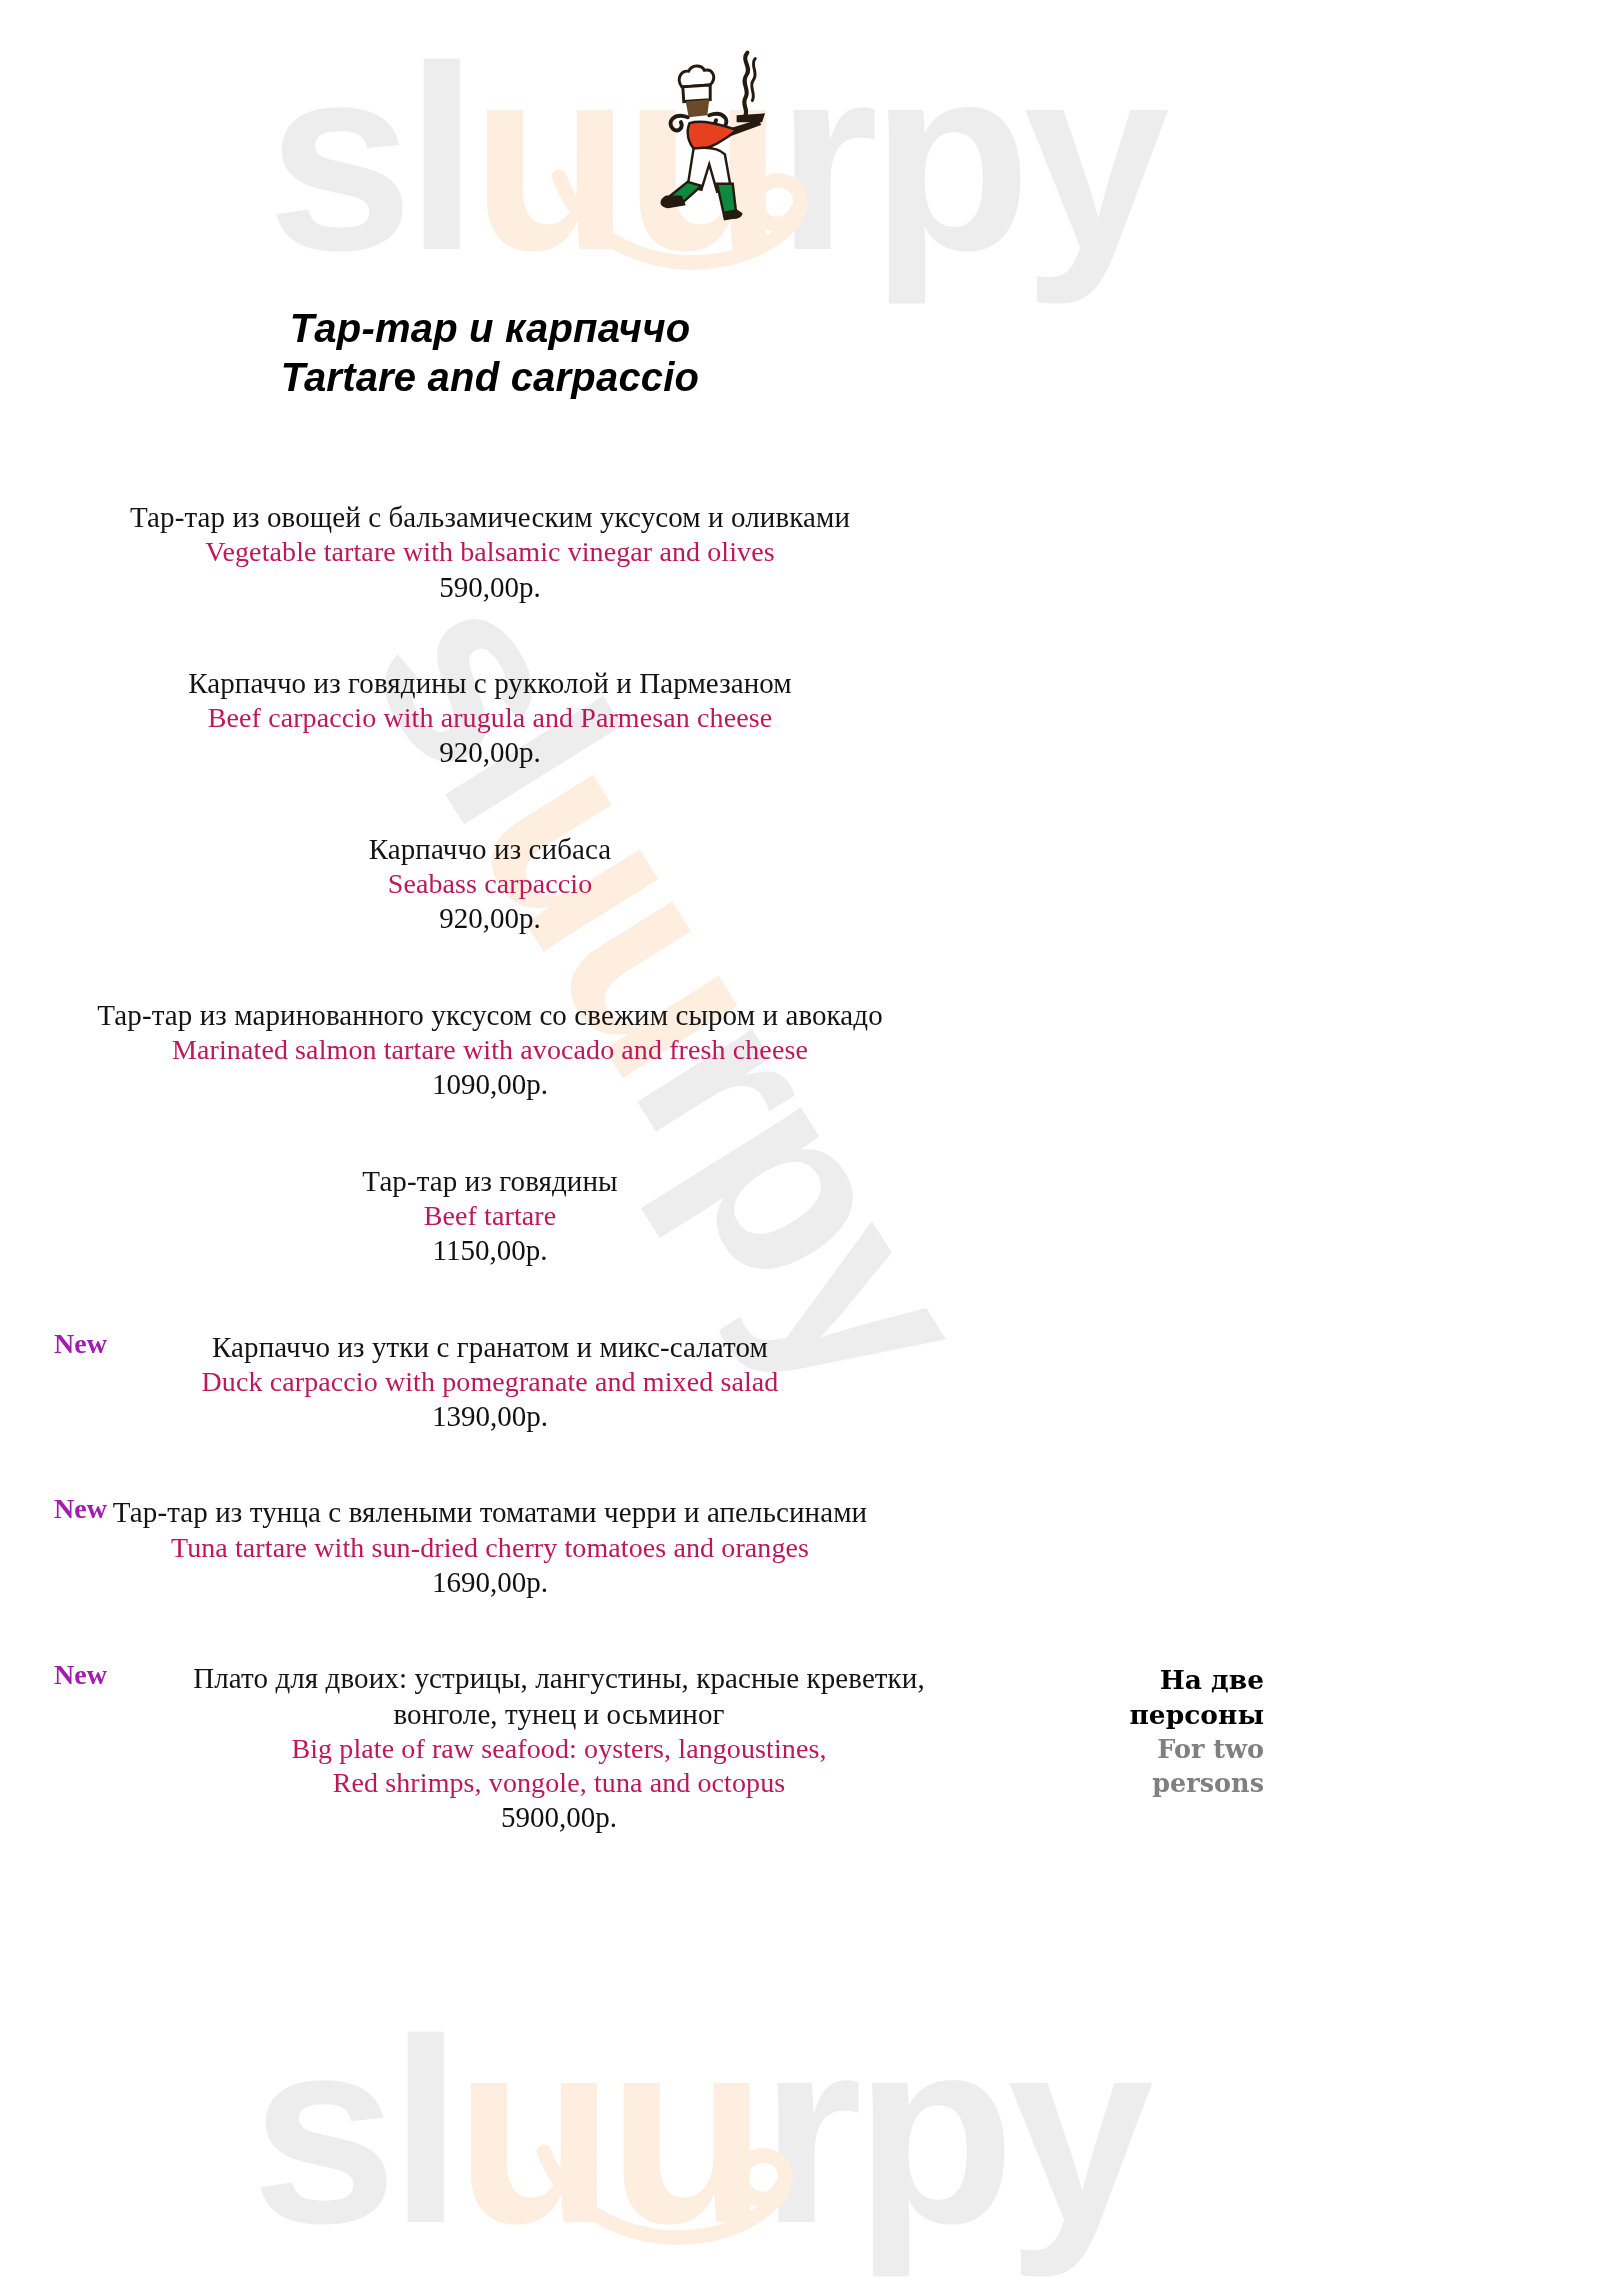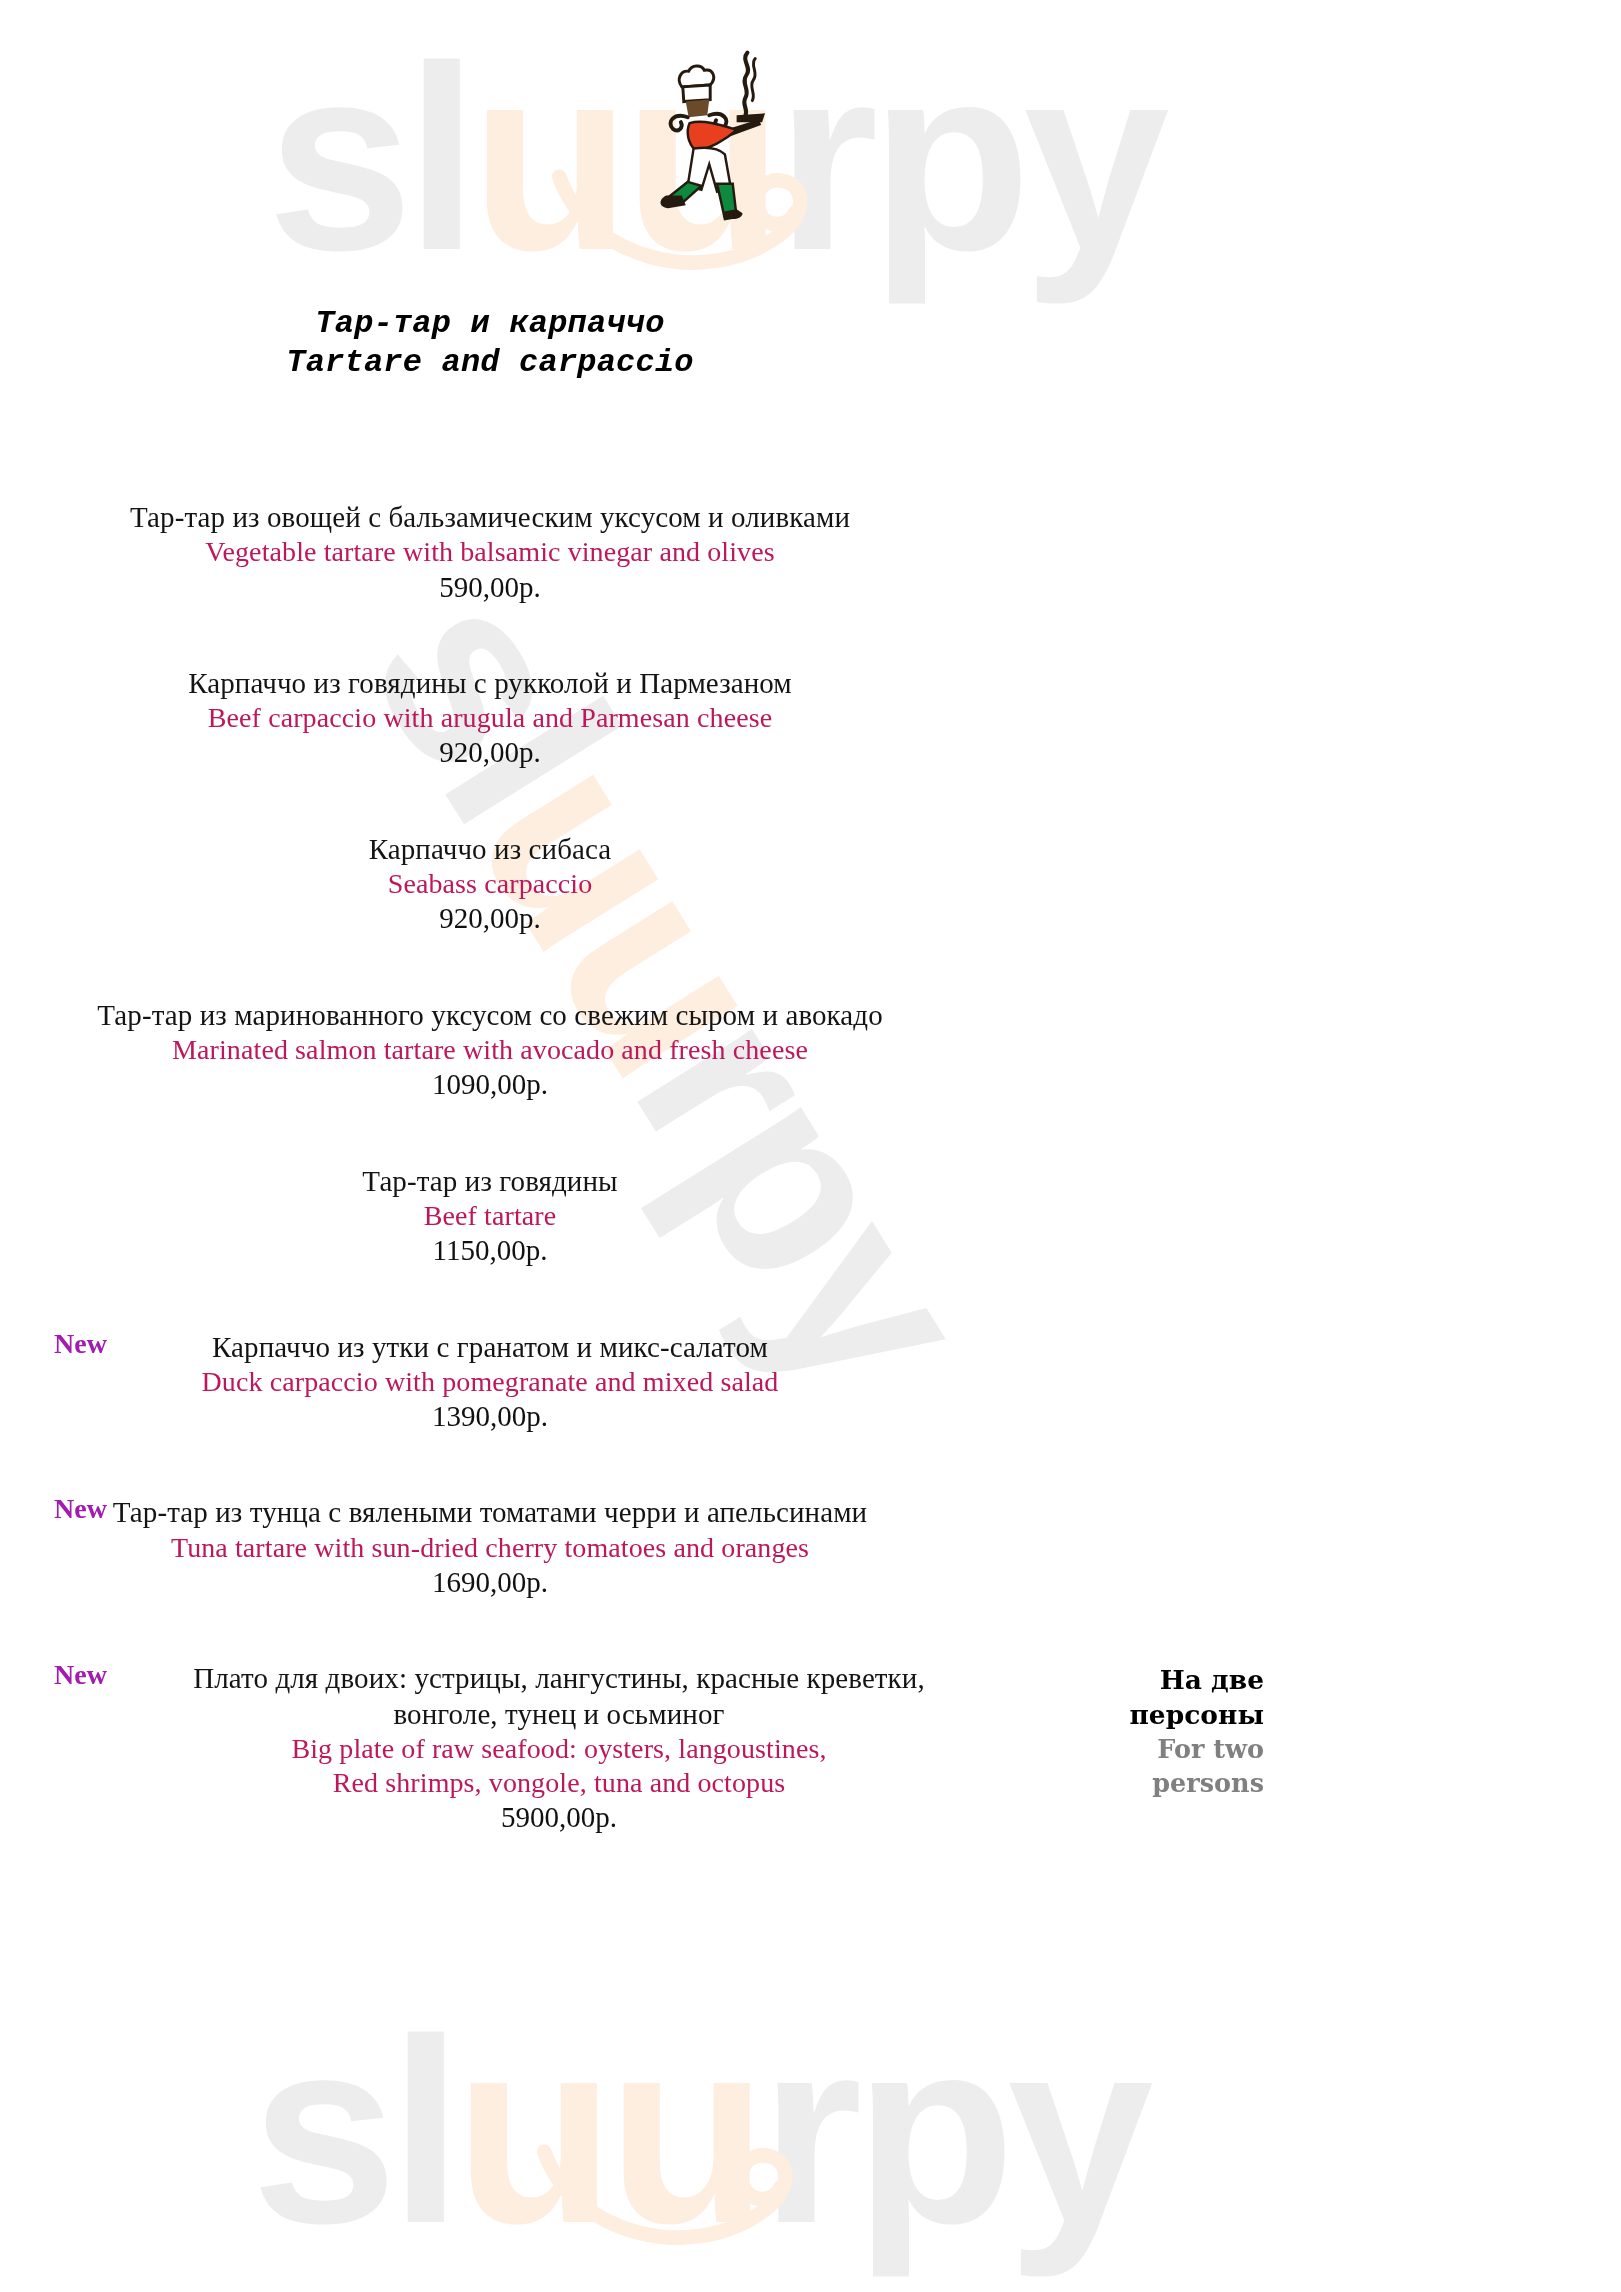--- a/index.html
+++ b/index.html
@@ -72,24 +72,24 @@
 
   
   .title-block {
     position: absolute;
     left: 0;
     top: 304px;
     width: 980px;
     text-align: center;
   }
   .title-line {
-    font-family: Liberation Mono, monospace;
+    font-family: Liberation Sans, sans-serif;
     font-weight: bold;
     font-style: italic;
-    font-size: 32px;
+    font-size: 40px;
     color: #000000;
     line-height: 1.22;
     letter-spacing: 0.2px;
   }
 
   
   .menu {
     position: absolute;
     left: 0;
     top: 490px;

